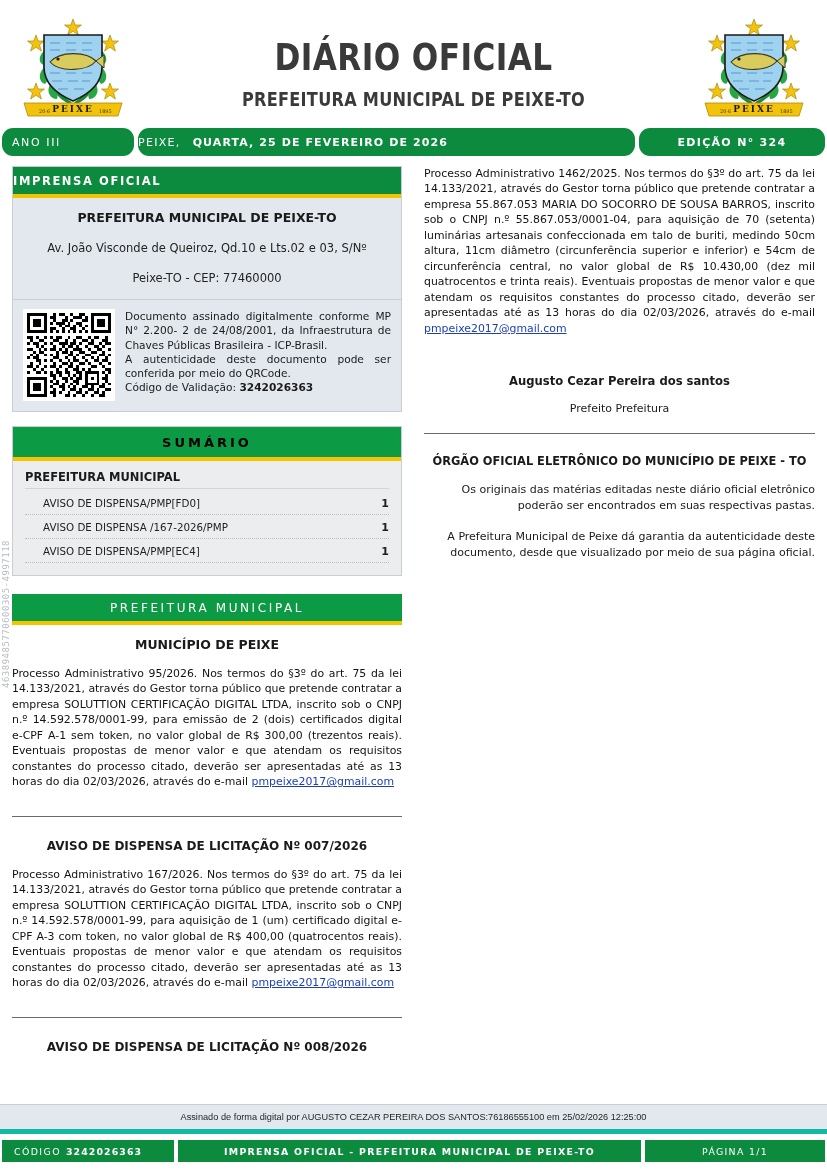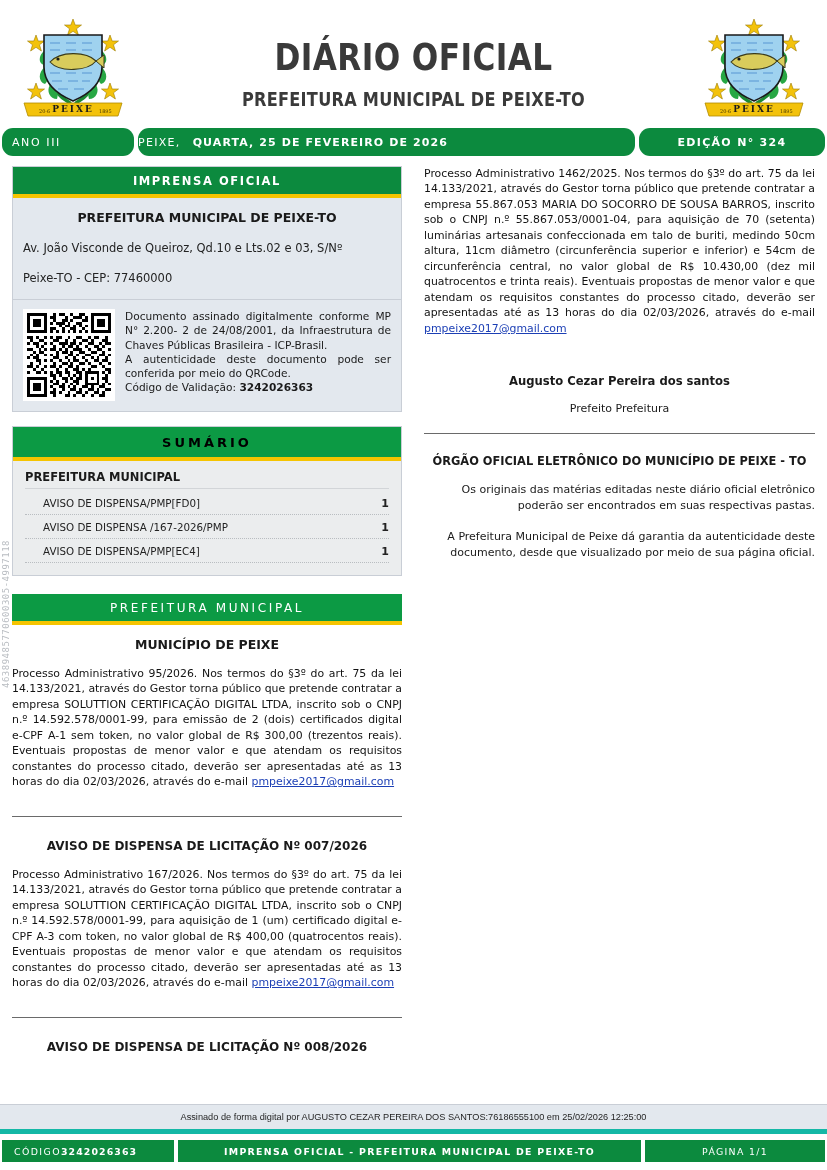--- a/index.html
+++ b/index.html
@@ -108,36 +108,37 @@
 
   
   .panel {
     border: 1px solid #c9ced6;
     background: #e3e8ee;
     margin-bottom: 14px;
   }
   .panel-head {
     background: #0c8a3e;
     color: #fff;
-    text-align: center;
+    text-align: left;
     font-size: 11.5px;
     font-weight: bold;
     letter-spacing: 1.6px;
     padding: 7px 0 6px 0;
     border-bottom: 4px solid #f5c400;
   }
   .panel-body { padding: 12px 10px 12px 10px; }
   .panel-body .org-name {
     text-align: center;
     font-size: 12.5px;
     font-weight: bold;
     color: #1a1a1a;
     margin-bottom: 16px;
   }
   .panel-body .org-line {
+    text-align: center;
     font-size: 11.5px;
     color: #232323;
     margin-bottom: 16px;
   }
   .panel-body .org-line:last-child { margin-bottom: 2px; }
 
   .panel-sep {
     border-top: 1px solid #c9ced6;
     margin: 0;
   }
@@ -323,20 +324,21 @@
     color: #ffffff;
     display: flex;
     align-items: center;
     font-size: 9.4px;
     letter-spacing: 1.2px;
     box-sizing: border-box;
   }
   .footer-codigo {
     flex: 0 0 172px;
     padding-left: 12px;
+    gap: 5px;
   }
   .footer-codigo .lbl { font-weight: normal; letter-spacing: 1.4px; }
   .footer-codigo .val { font-weight: bold; letter-spacing: 1.1px; }
   .footer-center {
     flex: 1 1 auto;
     justify-content: center;
     font-weight: bold;
     letter-spacing: 1.3px;
   }
   .footer-page {

